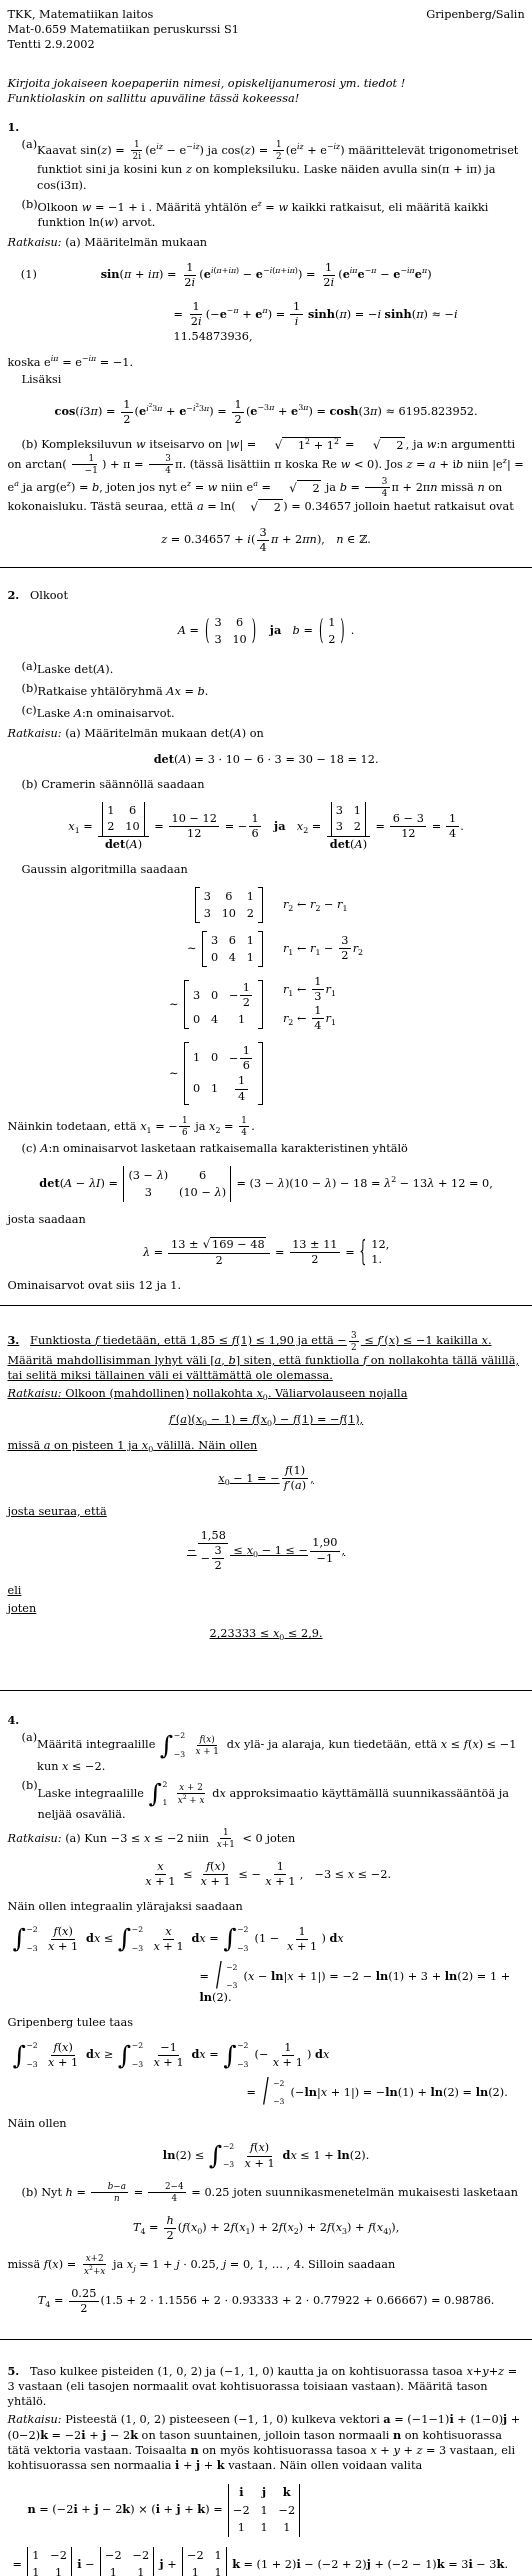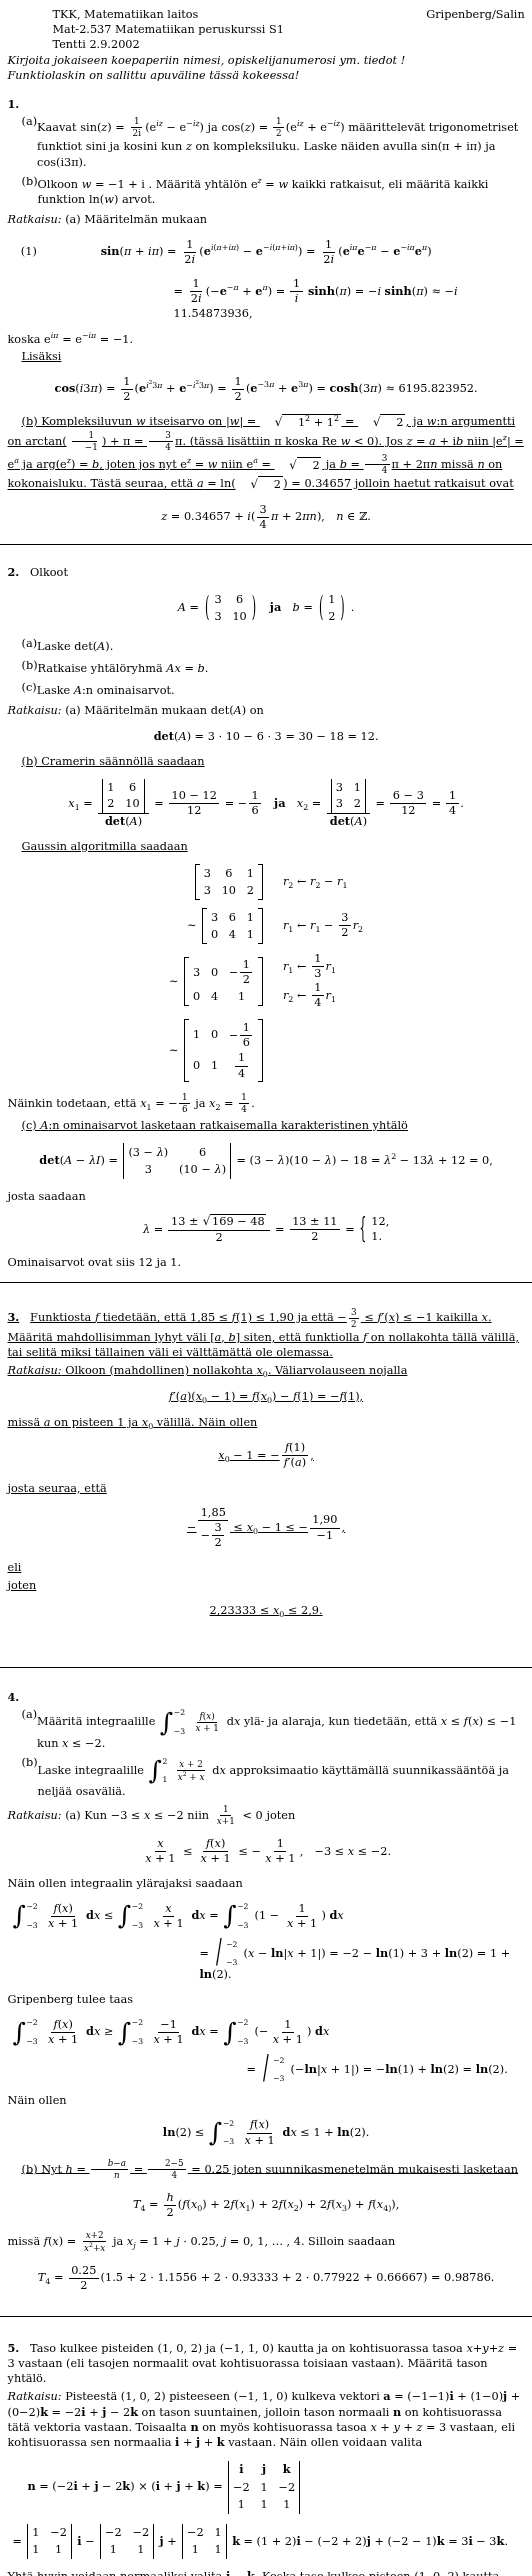--- a/index.html
+++ b/index.html
@@ -1,26 +1,26 @@
 <!DOCTYPE html>
 <html style="font-size:13.3px"><head>
 <meta charset="utf-8">
 <style>
   html,body{margin:0;padding:0;background:#fff;}
   .page{width:533px;height:2576px;box-sizing:border-box;padding:6.6px 8.3px 0 7.5px;
     font-family:"DejaVu Serif","Liberation Serif",serif;font-size:11.3px;line-height:1.36;
     color:#000;background:#fff;overflow:hidden;}
   section{box-sizing:border-box;}
-  .hdr{display:flex;justify-content:space-between;align-items:flex-start;margin-left:45px;}
-  .notes{margin-top:0;}
+  .hdr{display:flex;justify-content:space-between;align-items:flex-start;}
+  .notes{margin-top:23px;}
   .it-note{font-style:italic;}
   .bold{font-weight:bold;}
   .ital{font-style:italic;}
   .par{margin:2.5px 0;}
-  .ind{text-indent:14px;text-decoration:underline;}
+  .ind{text-indent:14px;}
   .pnum{font-weight:bold;margin:1.7px 0;}
   .pnum-inline{font-weight:bold;margin-right:10.8px;}
   .item{display:flex;margin:1.7px 0;}
   .ilabel{flex:0 0 26px;padding-left:14px;box-sizing:border-box;}
   .ibody{flex:1;}
   .eq{text-align:center;margin:10px 0;}
   .eq.al{text-align:left;}
   .eq.tagged{position:relative;}
   .eqtag{position:absolute;left:13.3px;top:50%;transform:translateY(-50%);}
   .sh-p1l2{padding-left:166px;}
@@ -70,21 +70,21 @@
   #s5{min-height:356px;padding-top:21.5px;}
 </style>
 </head>
 <body>
 
 <div class="page">
 
   <div class="hdr">
     <div>
       <div>TKK, Matematiikan laitos</div>
-      <div>Mat-2.537 Matematiikan peruskurssi S1</div>
+      <div>Mat-0.659 Matematiikan peruskurssi S1</div>
       <div>Tentti 2.9.2002</div>
     </div>
     <div>Gripenberg/Salin</div>
   </div>
   <div class="notes">
     <div class="it-note">Kirjoita jokaiseen koepaperiin nimesi, opiskelijanumerosi ym. tiedot !</div>
     <div class="it-note">Funktiolaskin on sallittu apuväline tässä kokeessa!</div>
   </div>
 
   <section id="s1">
@@ -371,21 +371,21 @@
     <div class="par">missä <span class="ital">a</span> on pisteen 1 ja <span class="ital">x</span><sub>0</sub> välillä. Näin ollen</div>
     <div class="eq">
       <span><span class="vr">x</span><sub>0</sub> − 1 = −<span class="frac">
             <span class="num"><span class="vr">f</span>(1)</span>
             <span class="den"><span class="vr">f</span>′(<span class="vr">a</span>)</span>
           </span>,</span>
     </div>
     <div class="par">josta seuraa, että</div>
     <div class="eq">
       <span>−<span class="frac">
-            <span class="num">1,85</span>
+            <span class="num">1,58</span>
             <span class="den">−<span class="frac">
                 <span class="num">3</span>
                 <span class="den">2</span>
               </span></span>
           </span> ≤ <span class="vr">x</span><sub>0</sub> − 1 ≤ −<span class="frac">
             <span class="num">1,90</span>
             <span class="den">−1</span>
           </span>,</span>
     </div>
     <div class="par">eli</div>
@@ -530,21 +530,21 @@
             </span>
           </span> <span class="frac">
             <span class="num"><span class="vr">f</span>(<span class="vr">x</span>)</span>
             <span class="den"><span class="vr">x</span> + 1</span>
           </span> <span class="up">d</span><span class="vr">x</span> ≤ 1 + <span class="up">ln</span>(2).</span>
     </div>
     <div class="par ind">(b) Nyt <span class="ital">h</span> = <span class="frac">
           <span class="num"><span class="ital">b</span>−<span class="ital">a</span></span>
           <span class="den"><span class="ital">n</span></span>
         </span> = <span class="frac">
-          <span class="num">2−5</span>
+          <span class="num">2−4</span>
           <span class="den">4</span>
         </span> = 0.25 joten suunnikasmenetelmän mukaisesti lasketaan</div>
     <div class="eq">
       <span><span class="vr">T</span><sub>4</sub> = <span class="frac">
             <span class="num"><span class="vr">h</span></span>
             <span class="den">2</span>
           </span>(<span class="vr">f</span>(<span class="vr">x</span><sub>0</sub>) + 2<span class="vr">f</span>(<span class="vr">x</span><sub>1</sub>) + 2<span class="vr">f</span>(<span class="vr">x</span><sub>2</sub>) + 2<span class="vr">f</span>(<span class="vr">x</span><sub>3</sub>) + <span class="vr">f</span>(<span class="vr">x</span><sub>4)</sub>),</span>
     </div>
     <div class="par">missä <span class="ital">f</span>(<span class="ital">x</span>) = <span class="frac">
           <span class="num"><span class="ital">x</span>+2</span>

